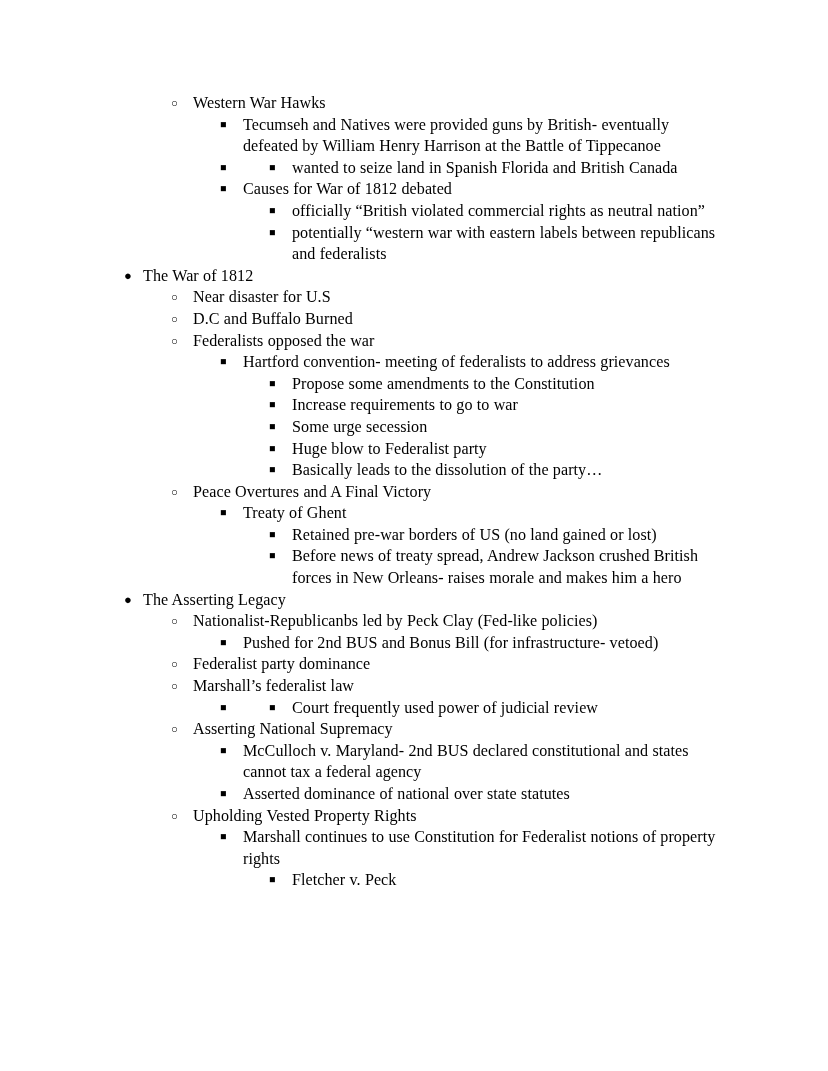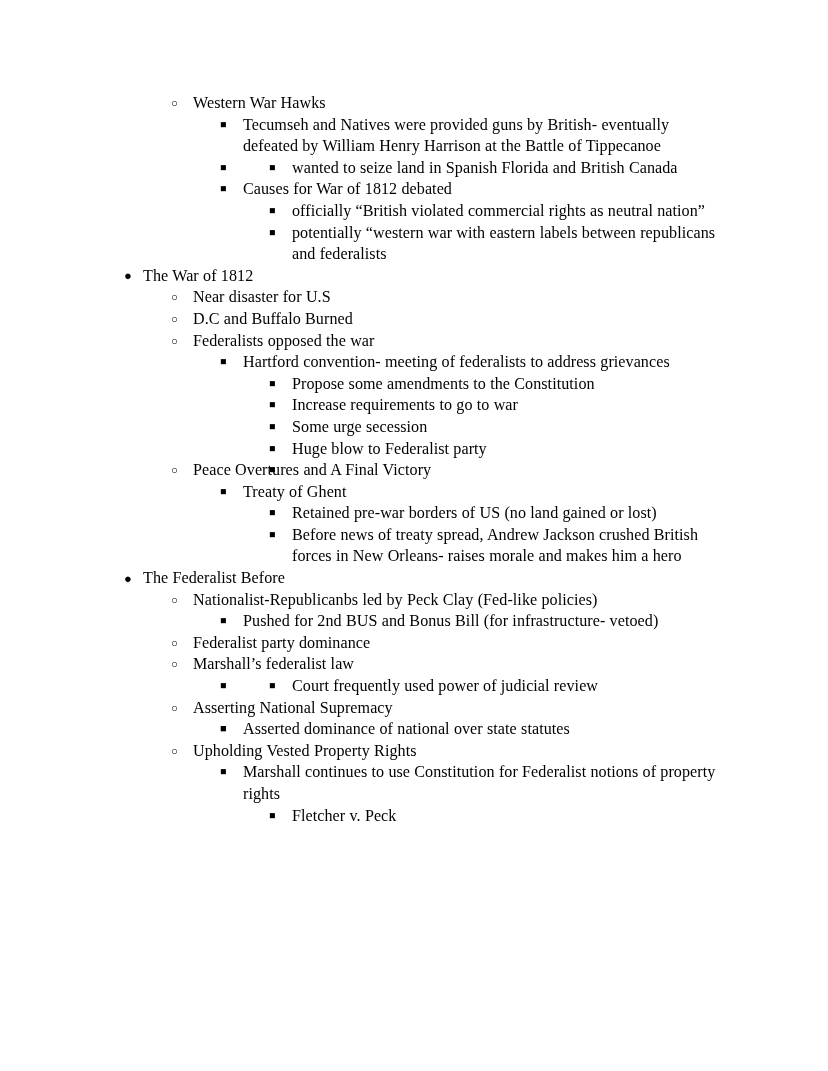--- a/index.html
+++ b/index.html
@@ -147,40 +147,41 @@
       <li class="item lvl4">
         <span class="bullet">■</span>
         <span class="txt">Some urge secession</span>
       </li>
       <li class="item lvl4">
         <span class="bullet">■</span>
         <span class="txt">Huge blow to Federalist party</span>
       </li>
       <li class="item lvl4">
         <span class="bullet">■</span>
+        <span class="txt">Basically leads to the dissolution of the party…</span>
       </li>
       <li class="item lvl2">
         <span class="bullet">○</span>
         <span class="txt">Peace Overtures and A Final Victory</span>
       </li>
       <li class="item lvl3">
         <span class="bullet">■</span>
         <span class="txt">Treaty of Ghent</span>
       </li>
       <li class="item lvl4">
         <span class="bullet">■</span>
         <span class="txt">Retained pre-war borders of US (no land gained or lost)</span>
       </li>
       <li class="item lvl4">
         <span class="bullet">■</span>
         <span class="txt">Before news of treaty spread, Andrew Jackson crushed British forces in New Orleans- raises morale and makes him a hero</span>
       </li>
       <li class="item lvl1">
         <span class="bullet">●</span>
-        <span class="txt">The Federalist Before</span>
+        <span class="txt">The Asserting Legacy</span>
       </li>
       <li class="item lvl2">
         <span class="bullet">○</span>
         <span class="txt">Nationalist-Republicanbs led by Peck Clay (Fed-like policies)</span>
       </li>
       <li class="item lvl3">
         <span class="bullet">■</span>
         <span class="txt">Pushed for 2nd BUS and Bonus Bill (for infrastructure- vetoed)</span>
       </li>
       <li class="item lvl2">
@@ -197,20 +198,21 @@
       <li class="item lvl4">
         <span class="bullet">■</span>
         <span class="txt">Court frequently used power of judicial review</span>
       </li>
       <li class="item lvl2">
         <span class="bullet">○</span>
         <span class="txt">Asserting National Supremacy</span>
       </li>
       <li class="item lvl3">
         <span class="bullet">■</span>
+        <span class="txt">McCulloch v. Maryland- 2nd BUS declared constitutional and states cannot tax a federal agency</span>
       </li>
       <li class="item lvl3">
         <span class="bullet">■</span>
         <span class="txt">Asserted dominance of national over state statutes</span>
       </li>
       <li class="item lvl2">
         <span class="bullet">○</span>
         <span class="txt">Upholding Vested Property Rights</span>
       </li>
       <li class="item lvl3">

